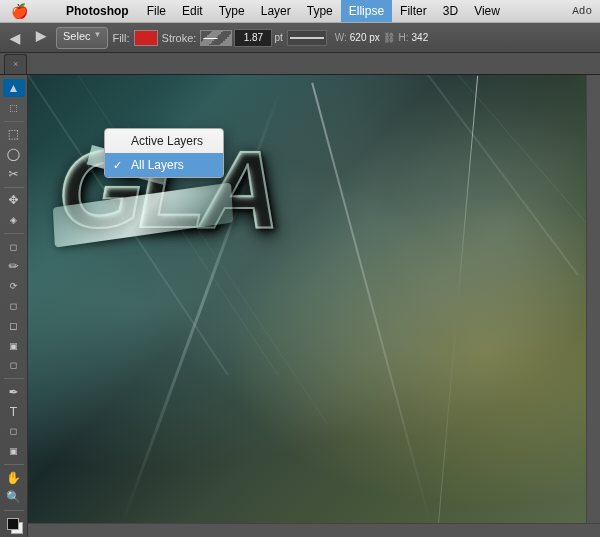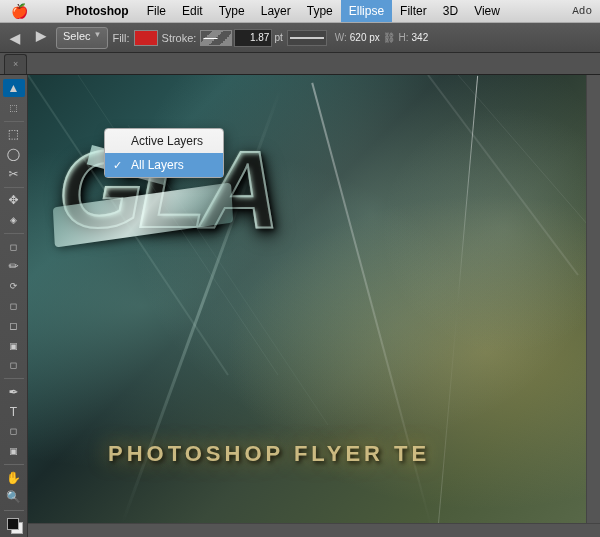--- a/index.html
+++ b/index.html
@@ -123,21 +123,21 @@
       color: #fff;
       font-size: 14px;
     }
     .toolbar-input {
       width: 38px;
       height: 18px;
       background: #222;
       border: 1px solid #666;
       color: #eee;
       font-size: 10px;
-      text-align: right;
+      text-align: center;
       padding: 0 2px;
     }
     .toolbar-unit {
       font-size: 10px;
       color: #ccc;
     }
     .toolbar-line-style {
       width: 40px;
       height: 16px;
       background: #444;
@@ -457,21 +457,20 @@
       <div class="light-beam beam3"></div>
 
       <div style="position:absolute;top:30px;right:-30px;width:250px;height:250px;border-radius:50%;background:radial-gradient(ellipse,rgba(200,220,200,0.15) 0%,transparent 70%);pointer-events:none"></div>
 
       <div class="glass-text">GLA</div>
 
       <div style="position:absolute;top:120px;left:25px;width:180px;height:40px;background:linear-gradient(135deg,rgba(160,200,190,0.6),rgba(240,255,250,0.8),rgba(100,150,140,0.4));transform:rotate(-8deg) skewX(-5deg);border-radius:4px;box-shadow:2px 2px 8px rgba(0,0,0,0.5);pointer-events:none"></div>
 
       <div style="position:absolute;top:80px;left:60px;width:80px;height:20px;background:linear-gradient(90deg,rgba(200,240,230,0.7),rgba(255,255,255,0.9),rgba(180,220,210,0.5));transform:rotate(15deg);pointer-events:none"></div>
 
-      <div class="subtitle-text">PHOTOSHOP FLYER TE</div>
 
       <svg style="position:absolute;top:0;left:0;width:100%;height:100%;pointer-events:none;opacity:0.15">
         <line x1="0" y1="0" x2="200" y2="300" stroke="rgba(200,230,220,0.8)" stroke-width="2"></line>
         <line x1="50" y1="0" x2="250" y2="300" stroke="rgba(200,230,220,0.5)" stroke-width="1"></line>
         <line x1="100" y1="50" x2="300" y2="350" stroke="rgba(200,230,220,0.4)" stroke-width="1"></line>
         <line x1="400" y1="0" x2="550" y2="200" stroke="rgba(255,255,255,0.7)" stroke-width="2"></line>
         <line x1="430" y1="0" x2="560" y2="150" stroke="rgba(255,255,255,0.5)" stroke-width="1"></line>
       </svg>
     </div>
 

